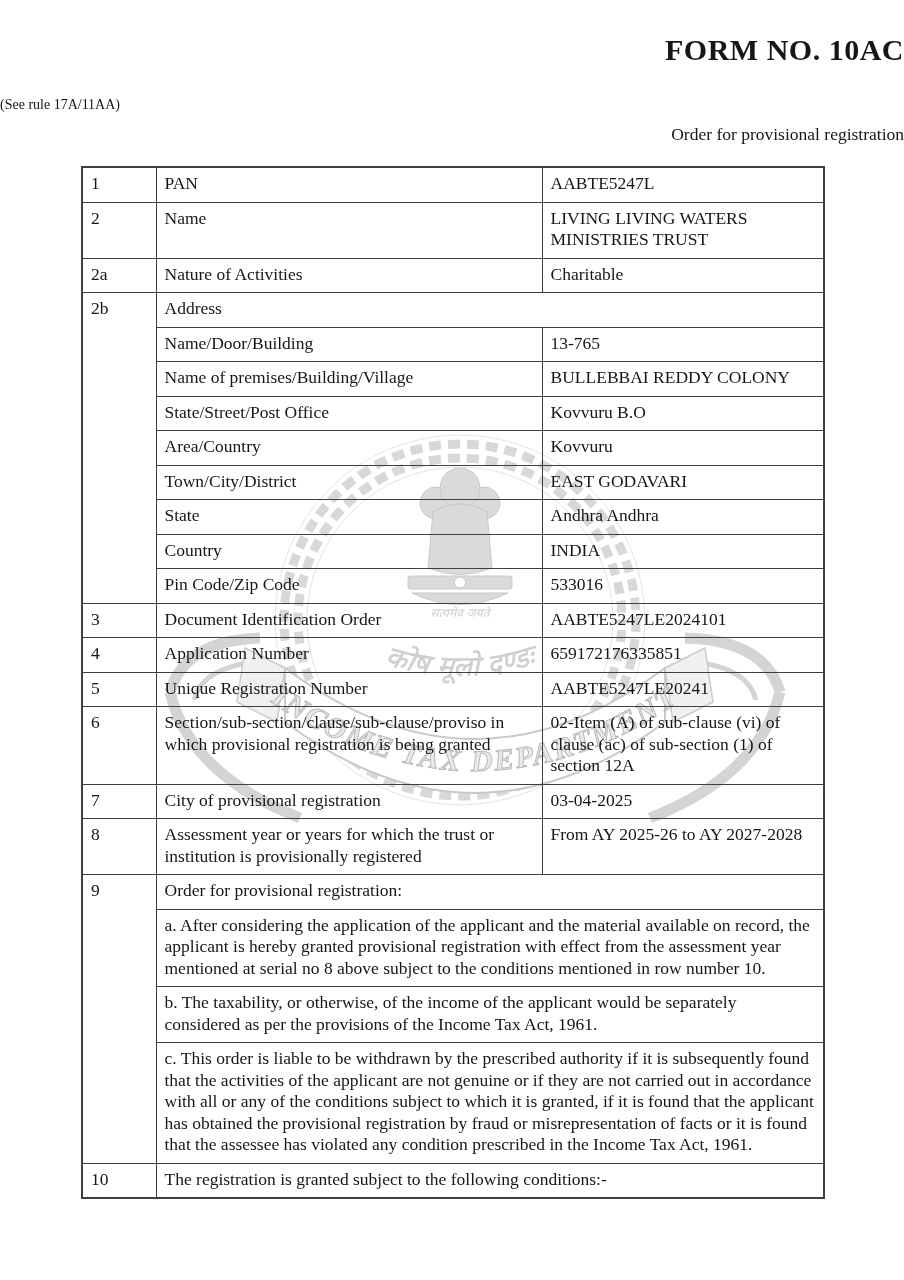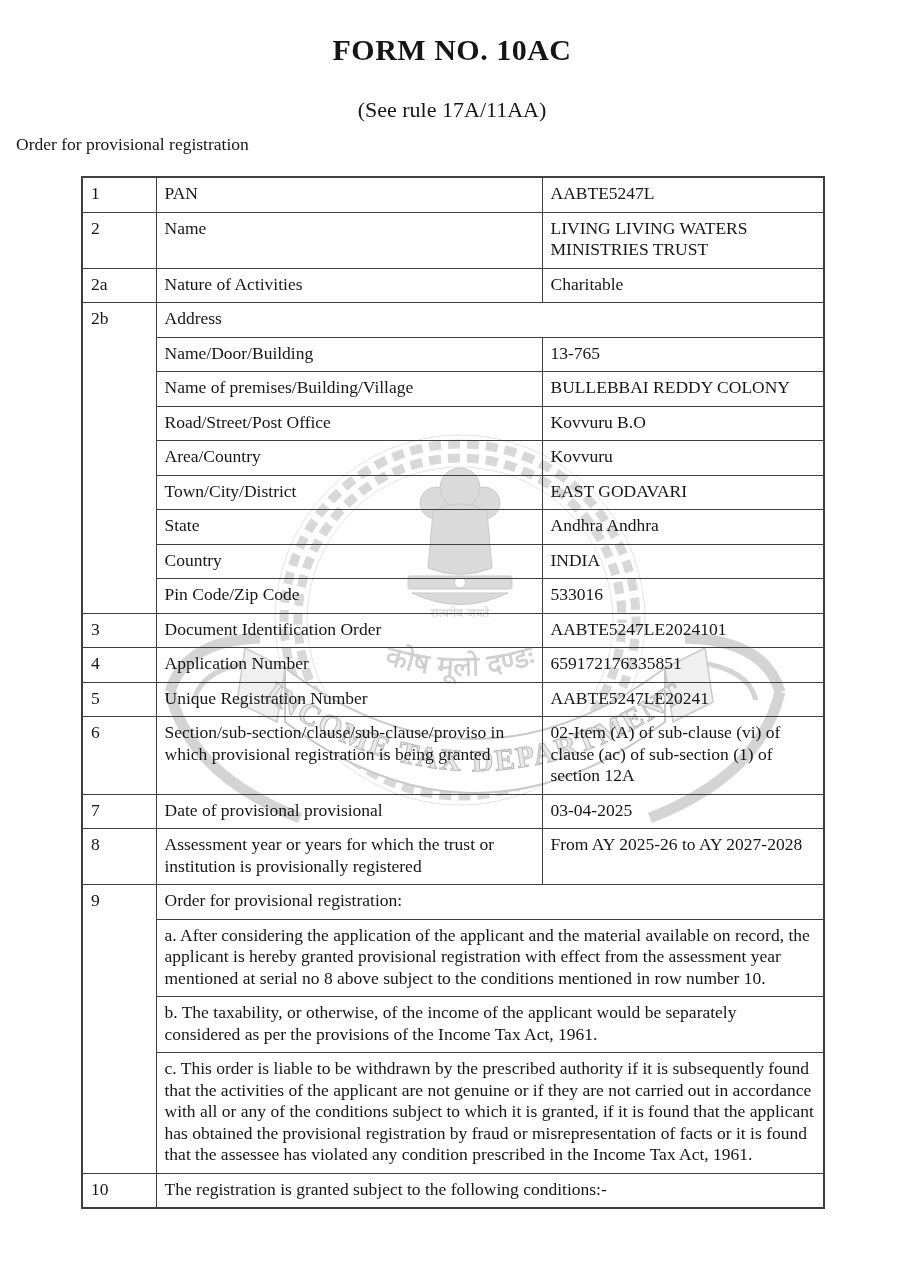--- a/index.html
+++ b/index.html
@@ -7,30 +7,30 @@
     width:904px;height:1280px;
     background:#ffffff;
     font-family:"Liberation Serif", serif;
     color:#161616;
     position:relative;
     overflow:hidden;
   }
   
   .watermark{
     position:absolute;left:150px;top:400px;width:680px;height:470px;
-    z-index:0;pointer-events:none;
+    z-index:0;pointer-events:none;font-style:italic;
   }
   
   .doc{position:relative;z-index:1;}
   .title{
-    text-align:center;font-size:30px;font-weight:bold;
+    text-align:right;font-size:30px;font-weight:bold;
     margin:33px 0 8px;letter-spacing:.5px;
   }
-  .rule-line{text-align:center;font-size:22px;margin:30px 0 0;}
-  .order-line{text-align:left;font-size:17.5px;margin:11px 0 0;padding-left:16px;}
+  .rule-line{font-size:14px;margin:30px 0 0;}
+  .order-line{text-align:right;font-size:17.5px;margin:11px 0 0;}
   table.form{
     border-collapse:collapse;table-layout:fixed;
     width:742px;margin:21px 0 0 81px;
     border:2px solid #3f3f3f;
     background:transparent;
   }
   table.form td{
     border:1px solid #3f3f3f;
     font-size:17.5px;line-height:21.5px;
     padding:5px 8px 7px 8px;
@@ -128,21 +128,21 @@
       </tr>
       <tr>
         <td>Name/Door/Building</td>
         <td class="val">13-765</td>
       </tr>
       <tr>
         <td>Name of premises/Building/Village</td>
         <td class="val">BULLEBBAI REDDY COLONY</td>
       </tr>
       <tr>
-        <td>Road/Street/Post Office</td>
+        <td>State/Street/Post Office</td>
         <td class="val">Kovvuru B.O</td>
       </tr>
       <tr>
         <td>Area/Country</td>
         <td class="val">Kovvuru</td>
       </tr>
       <tr>
         <td>Town/City/District</td>
         <td class="val">EAST GODAVARI</td>
       </tr>
@@ -173,21 +173,21 @@
         <td>Unique Registration Number</td>
         <td class="val">AABTE5247LE20241</td>
       </tr>
       <tr>
         <td class="num">6</td>
         <td>Section/sub-section/clause/sub-clause/proviso in which provisional registration is being granted</td>
         <td class="val">02-Item (A) of sub-clause (vi) of clause (ac) of sub-section (1) of section 12A</td>
       </tr>
       <tr>
         <td class="num">7</td>
-        <td>Date of provisional provisional</td>
+        <td>City of provisional registration</td>
         <td class="val">03-04-2025</td>
       </tr>
       <tr>
         <td class="num">8</td>
         <td>Assessment year or years for which the trust or institution is provisionally registered</td>
         <td class="val">From AY 2025-26 to AY 2027-2028</td>
       </tr>
       <tr>
         <td class="num" rowspan="4">9</td>
         <td colspan="2">Order for provisional registration:</td>

